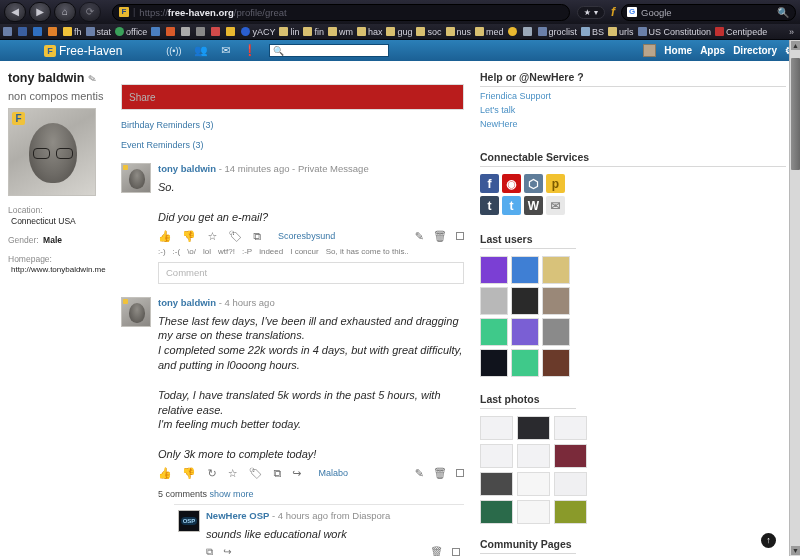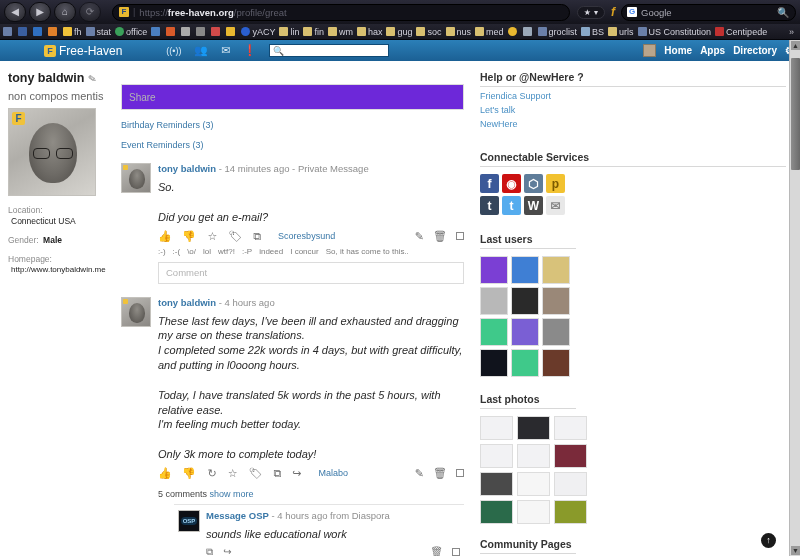--- a/index.html
+++ b/index.html
@@ -131,21 +131,21 @@
 
   
   .col-center { width:355px; flex:0 0 355px; padding:10px 6px 0 6px; }
   .tabs { display:flex; gap:5px; }
   .tab {
     border:1px solid #d4d4d4; border-radius:2px; background:#fff;
     padding:2.5px 6px; font-size:9.5px; color:#444;
   }
   .tab.active { background:#1b5f8e; border-color:#14496e; color:#fff; }
   .share-box {
-    margin-top:13px; height:26px; border:1px solid #dcdcdc; background:#6d28d9;
+    margin-top:13px; height:26px; border:1px solid #dcdcdc; background:#b91c1c;
     display:flex; align-items:center; padding:1px 7px; color:#b4b4b4; font-size:10px;
   }
   .reminder { display:block; color:#3a78a8; font-size:9px; margin-top:10px; }
   .post { display:flex; gap:7px; margin-top:13px; }
   .post-avatar {
     width:30px; height:30px; flex:0 0 30px;
     background:linear-gradient(150deg,#bdbbb6,#8a8783);
     border:1px solid #c4c2bd; position:relative; overflow:hidden;
   }
   .post-avatar:after {
@@ -533,21 +533,21 @@
 
           <div class="comments-head">
             <span>5 comments</span>
             <a>show more</a>
           </div>
 
           <div class="cmt">
             <div class="cmt-avatar osp"></div>
             <div class="cmt-body">
               <div class="post-head">
-                <span class="post-author">Message OSP</span>
+                <span class="post-author">NewHere OSP</span>
                 <span class="post-meta">- 4 hours ago from Diaspora</span>
               </div>
               <div class="post-text">sounds like educational work</div>
               <div class="cmt-actions">
                 <span>⧉</span>
                 <span>↪</span>
                 <span class="right">
                   <span>🗑</span>
                   <span class="chk"></span>
                 </span>

